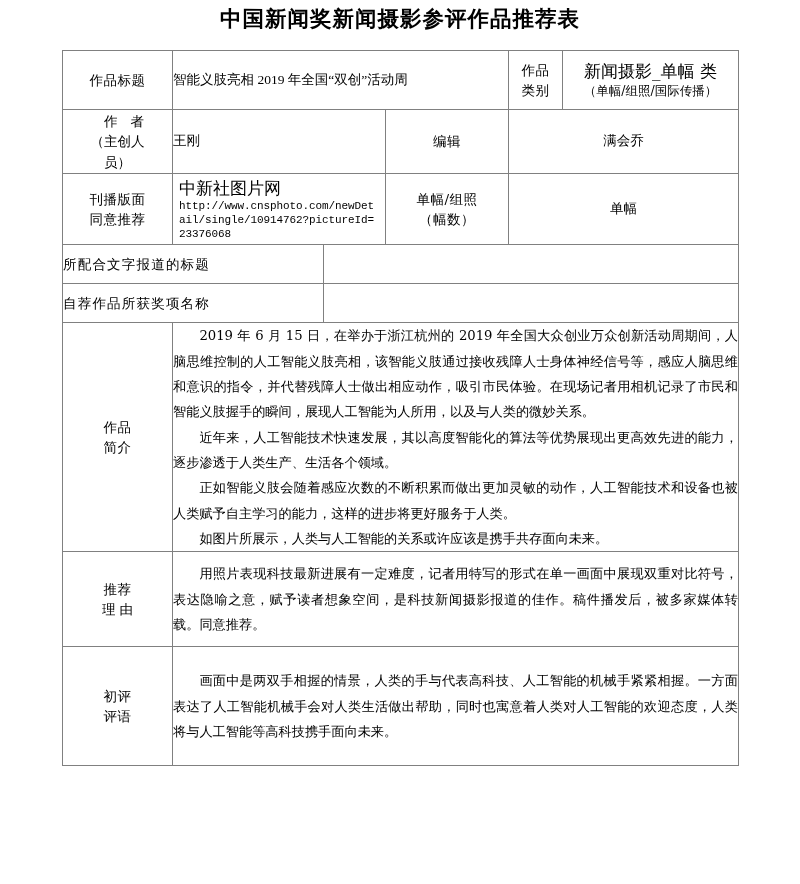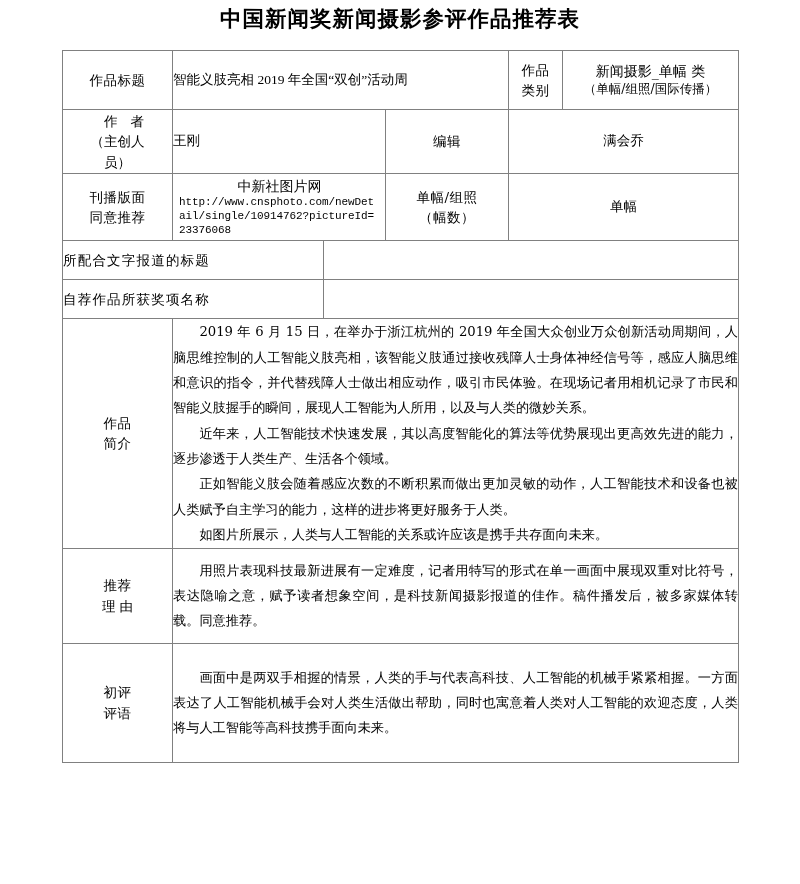--- a/index.html
+++ b/index.html
@@ -66,21 +66,21 @@
     font-size: 12.5px;
     text-align: left;
   }
   .val-c {
     padding: 4px 8px;
     font-size: 12.5px;
     text-align: center;
   }
   .cat-main {
     text-align: center;
-    font-size: 14px;
+    font-size: 17px;
     line-height: 1.35;
     font-family: "DejaVu Serif", "Liberation Serif", serif;
   }
   .cat-sub {
     text-align: center;
     font-size: 12.5px;
     line-height: 1.35;
     font-family: "DejaVu Serif", "Liberation Serif", serif;
   }
   .cat-cell {
@@ -89,24 +89,23 @@
   .url-block {
     font-family: "Liberation Mono", "DejaVu Sans Mono", monospace;
     font-size: 11px;
     line-height: 1.28;
     letter-spacing: -0.1px;
     word-break: break-all;
     text-align: left;
   }
   .url-site {
     font-family: "DejaVu Serif", "Liberation Serif", serif;
-    font-size: 14px;
+    font-size: 17px;
     letter-spacing: 0;
     line-height: 1.3;
-    text-align: center;
   }
   .date-val {
     text-align: center;
     font-size: 13px;
     letter-spacing: 1.4px;
   }
   .wide-lbl {
     font-size: 16.5px;
     text-align: left;
     padding: 8px 0 8px 10px;

